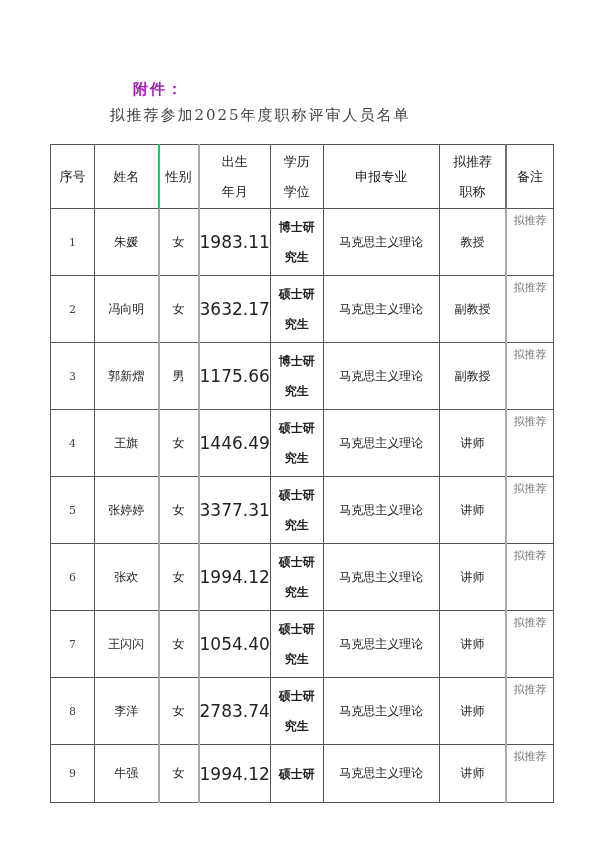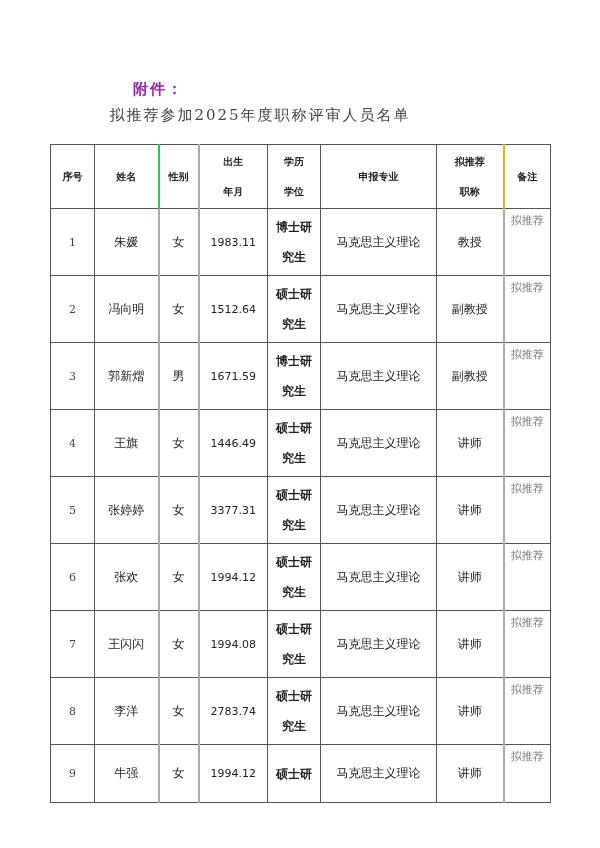--- a/index.html
+++ b/index.html
@@ -3,25 +3,25 @@
 <meta charset="utf-8">
 <style>
   html, body { margin:0; padding:0; background:#ffffff; }
   body { width:600px; height:848px; position:relative; overflow:hidden;
          font-family: "DejaVu Sans", "Liberation Sans", sans-serif; color:#222; }
   .attach { position:absolute; left:90px; top:80px; font-size:15px; font-weight:bold; color:#a21caf; letter-spacing:2px;margin-left:43px; }
   .title { position:absolute; left:0; width:520px; top:106px; text-align:center;
            font-family:"DejaVu Serif","Liberation Serif", serif; font-size:15px; color:#444; letter-spacing:2px; }
   table { position:absolute; left:50px; top:144px; border-collapse:collapse; table-layout:fixed; }
   td, th { border:1px solid #555; text-align:center; vertical-align:middle; padding:0; font-size:12px; color:#222; }
-  th { font-weight:bold; font-size:10px; height:63px; line-height:30px; }
+  th { font-weight:normal; font-size:13px; height:63px; line-height:30px; }
   tbody td { height:62px; }
   td.thick-l { border-left:2px solid #aaa; }
   .seq { font-family:"DejaVu Serif","Liberation Serif", serif; font-size:11px; color:#444; }
-  .date { font-size:11px;margin-left:12px; }
+  .date { font-size:17px;margin-left:12px; }
   .edu { line-height:30px;font-weight:bold; }
   .remark { vertical-align:top; color:#777; font-size:11px; line-height:16px; padding-top:4px; }
   .remark span { display:block; width:34px; margin:0 auto; word-break:break-all; }
   tr.last td { height:53px; }
 </style>
 </head>
 <body>
 
 <div class="attach">附件：</div>
 <div class="title">拟推荐参加2025年度职称评审人员名单</div>
@@ -48,21 +48,21 @@
         </th>
       <th>
           <div>学历</div>
           <div>学位</div>
         </th>
       <th>申报专业</th>
       <th>
           <div>拟推荐</div>
           <div>职称</div>
         </th>
-      <th style="border-left:2px solid #eab308">备注</th>
+      <th style="border-left:2px solid #737373">备注</th>
     </tr>
   </thead>
   <tbody id="rows">
       <tr>
         <td class="seq">1</td>
         <td>朱媛</td>
         <td class="thick-l">女</td>
         <td class="date thick-l">1983.11</td>
         <td class="edu">
           <div>博士研</div>
@@ -71,36 +71,36 @@
         <td>马克思主义理论</td>
         <td>教授</td>
         <td class="remark thick-l">
           <span>拟推荐</span>
         </td>
       </tr>
       <tr>
         <td class="seq">2</td>
         <td>冯向明</td>
         <td class="thick-l">女</td>
-        <td class="date thick-l">1512.64</td>
+        <td class="date thick-l">3632.17</td>
         <td class="edu">
           <div>硕士研</div>
           <div>究生</div>
         </td>
         <td>马克思主义理论</td>
         <td>副教授</td>
         <td class="remark thick-l">
           <span>拟推荐</span>
         </td>
       </tr>
       <tr>
         <td class="seq">3</td>
         <td>郭新熠</td>
         <td class="thick-l">男</td>
-        <td class="date thick-l">1671.59</td>
+        <td class="date thick-l">1175.66</td>
         <td class="edu">
           <div>博士研</div>
           <div>究生</div>
         </td>
         <td>马克思主义理论</td>
         <td>副教授</td>
         <td class="remark thick-l">
           <span>拟推荐</span>
         </td>
       </tr>
@@ -146,21 +146,21 @@
         <td>马克思主义理论</td>
         <td>讲师</td>
         <td class="remark thick-l">
           <span>拟推荐</span>
         </td>
       </tr>
       <tr>
         <td class="seq">7</td>
         <td>王闪闪</td>
         <td class="thick-l">女</td>
-        <td class="date thick-l">1994.08</td>
+        <td class="date thick-l">1054.40</td>
         <td class="edu">
           <div>硕士研</div>
           <div>究生</div>
         </td>
         <td>马克思主义理论</td>
         <td>讲师</td>
         <td class="remark thick-l">
           <span>拟推荐</span>
         </td>
       </tr>

